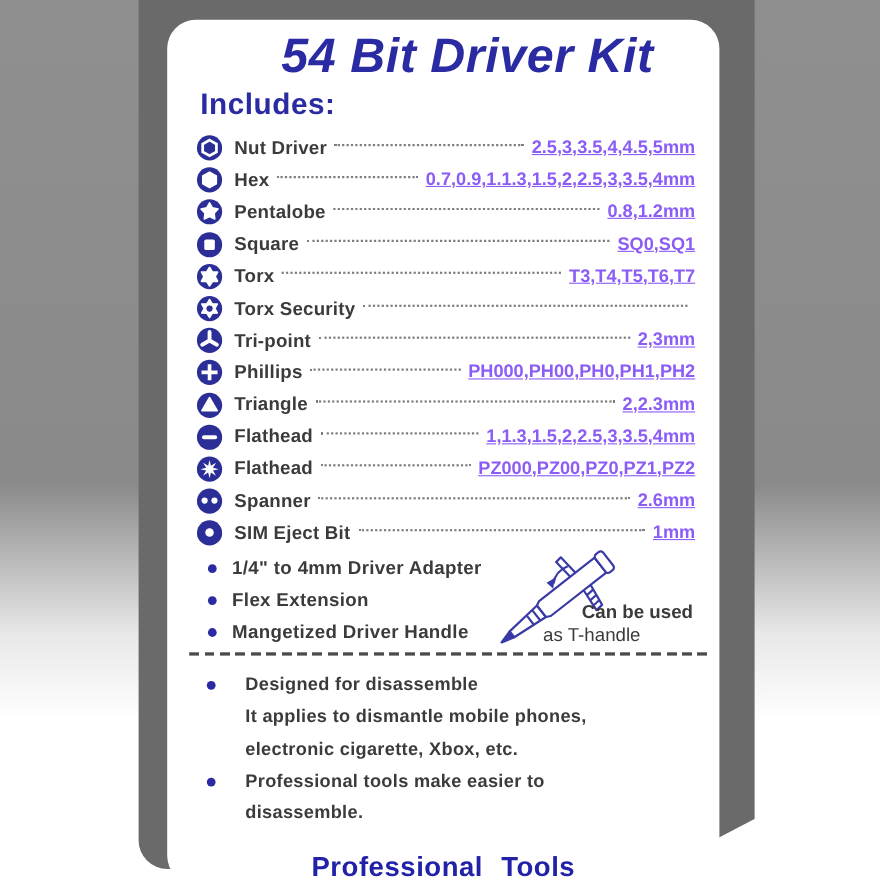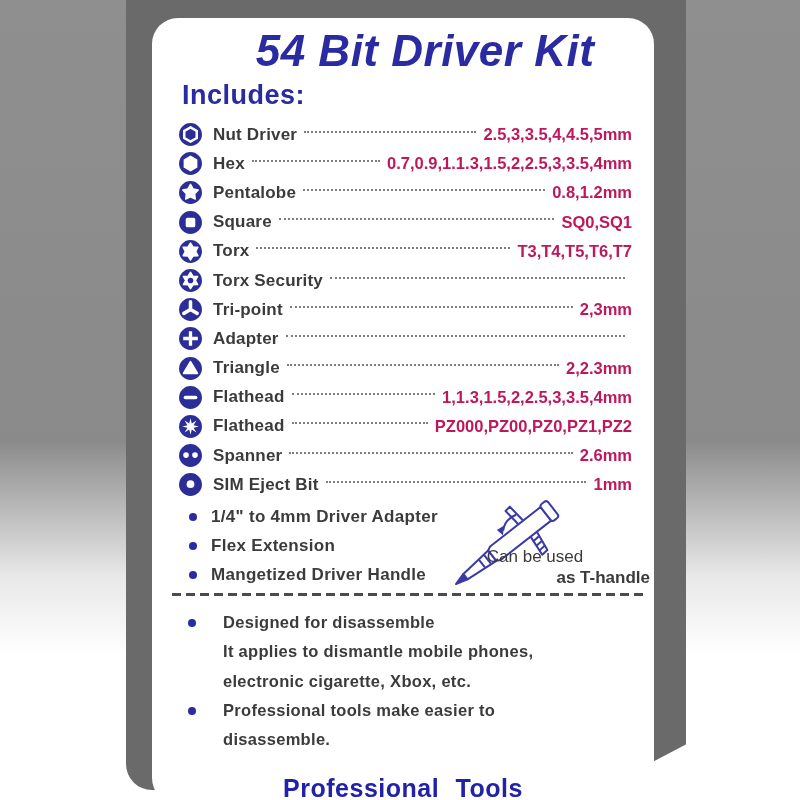--- a/index.html
+++ b/index.html
@@ -14,29 +14,29 @@
   .card{position:absolute;left:152px;top:18px;width:502px;height:786px;background:#ffffff;border-radius:26px;}
   .title{position:absolute;left:0;right:0;top:8px;text-align:center;
     font-size:44px;font-style:italic;font-weight:700;color:#2a2aa2;letter-spacing:0.5px;padding-left:44px;}
   .includes{position:absolute;left:30px;top:62px;font-size:27px;font-weight:700;color:#2a2aa2;letter-spacing:0.5px;}
   .bits{position:absolute;left:26px;right:22px;top:102px;}
   .bit-row{display:flex;align-items:center;height:29.2px;justify-content:flex-end;}
   .bit-icon{width:25px;height:25px;margin-right:10px;flex:0 0 auto;display:flex;}
   .bit-icon svg{width:25px;height:25px;}
   .bit-name{font-size:17px;font-weight:700;color:#3b3b3b;white-space:nowrap;letter-spacing:0.2px;}
   .bit-leader{flex:1;border-bottom:2px dotted #7d7d7d;margin:0 7px;transform:translateY(-3px);min-width:10px;}
-  .bit-sizes{font-size:16.5px;font-weight:700;color:#be185d;white-space:nowrap;}
+  .bit-sizes{font-size:16.5px;font-weight:700;color:#8b5cf6;white-space:nowrap;text-decoration:underline;}
   .accessories{position:absolute;left:30px;top:484px;}
   .acc-row{display:flex;align-items:center;height:29.2px;}
   .acc-dot{width:8px;height:8px;border-radius:50%;background:#2a2aa2;margin:0 14px 0 7px;flex:0 0 auto;}
   .acc-label{font-size:17px;font-weight:700;color:#3b3b3b;letter-spacing:0.3px;white-space:nowrap;}
   .illustration{position:absolute;left:288px;top:472px;width:214px;height:112px;}
   .illustration svg{position:absolute;left:0;top:0;}
-  .cap1{position:absolute;left:0;top:57px;width:190px;text-align:center;font-size:17px;font-weight:400;color:#3b3b3b;}
-  .cap2{position:absolute;left:14px;top:78px;width:196px;text-align:right;font-size:17px;font-weight:700;color:#3b3b3b;}
+  .cap1{position:absolute;left:0;top:57px;width:190px;text-align:right;font-size:17px;font-weight:700;color:#3b3b3b;}
+  .cap2{position:absolute;left:0;top:78px;width:196px;text-align:center;font-size:17px;font-weight:400;color:#3b3b3b;}
   .divider{position:absolute;left:20px;right:6px;top:575px;height:3px;
     background:repeating-linear-gradient(90deg,#4b4b4b 0 9px,transparent 9px 14px);}
   .notes{position:absolute;left:30px;top:590px;right:18px;}
   .note-line{display:flex;align-items:center;height:29.3px;font-size:16.5px;font-weight:700;color:#3b3b3b;letter-spacing:0.3px;white-space:nowrap;gap:11px;}
   .note-dot{width:8px;height:8px;border-radius:50%;background:#2a2aa2;margin:0 16px 0 6px;flex:0 0 auto;}
   .note-indent{width:30px;flex:0 0 auto;}
   .footer{position:absolute;left:0;right:0;top:756px;text-align:center;
     font-size:25px;font-weight:700;color:#2222a8;word-spacing:9px;letter-spacing:0.5px;}
 </style>
 </head>
@@ -134,22 +134,23 @@
     <span class="bit-sizes">2,3mm</span>
   </div>
 
   <div class="bit-row">
     <span class="bit-icon">
           <svg viewBox="0 0 24 24">
             <circle cx="12" cy="12" r="11" fill="#2b2e96"></circle>
             <path d="M10.4 5h3.2v5.4H19v3.2h-5.4V19h-3.2v-5.4H5v-3.2h5.4z" fill="#fff"></path>
           </svg>
         </span>
-    <span class="bit-name">Adapter</span>
-    <span class="bit-leader"></span>
+    <span class="bit-name">Phillips</span>
+    <span class="bit-leader"></span>
+    <span class="bit-sizes">PH000,PH00,PH0,PH1,PH2</span>
   </div>
 
   <div class="bit-row">
     <span class="bit-icon">
           <svg viewBox="0 0 24 24">
             <circle cx="12" cy="12" r="11" fill="#2b2e96"></circle>
             <polygon points="12,5.4 18.6,16.6 5.4,16.6" fill="#fff" stroke="#fff" stroke-width="1.6" stroke-linejoin="round"></polygon>
           </svg>
         </span>
     <span class="bit-name">Triangle</span>

